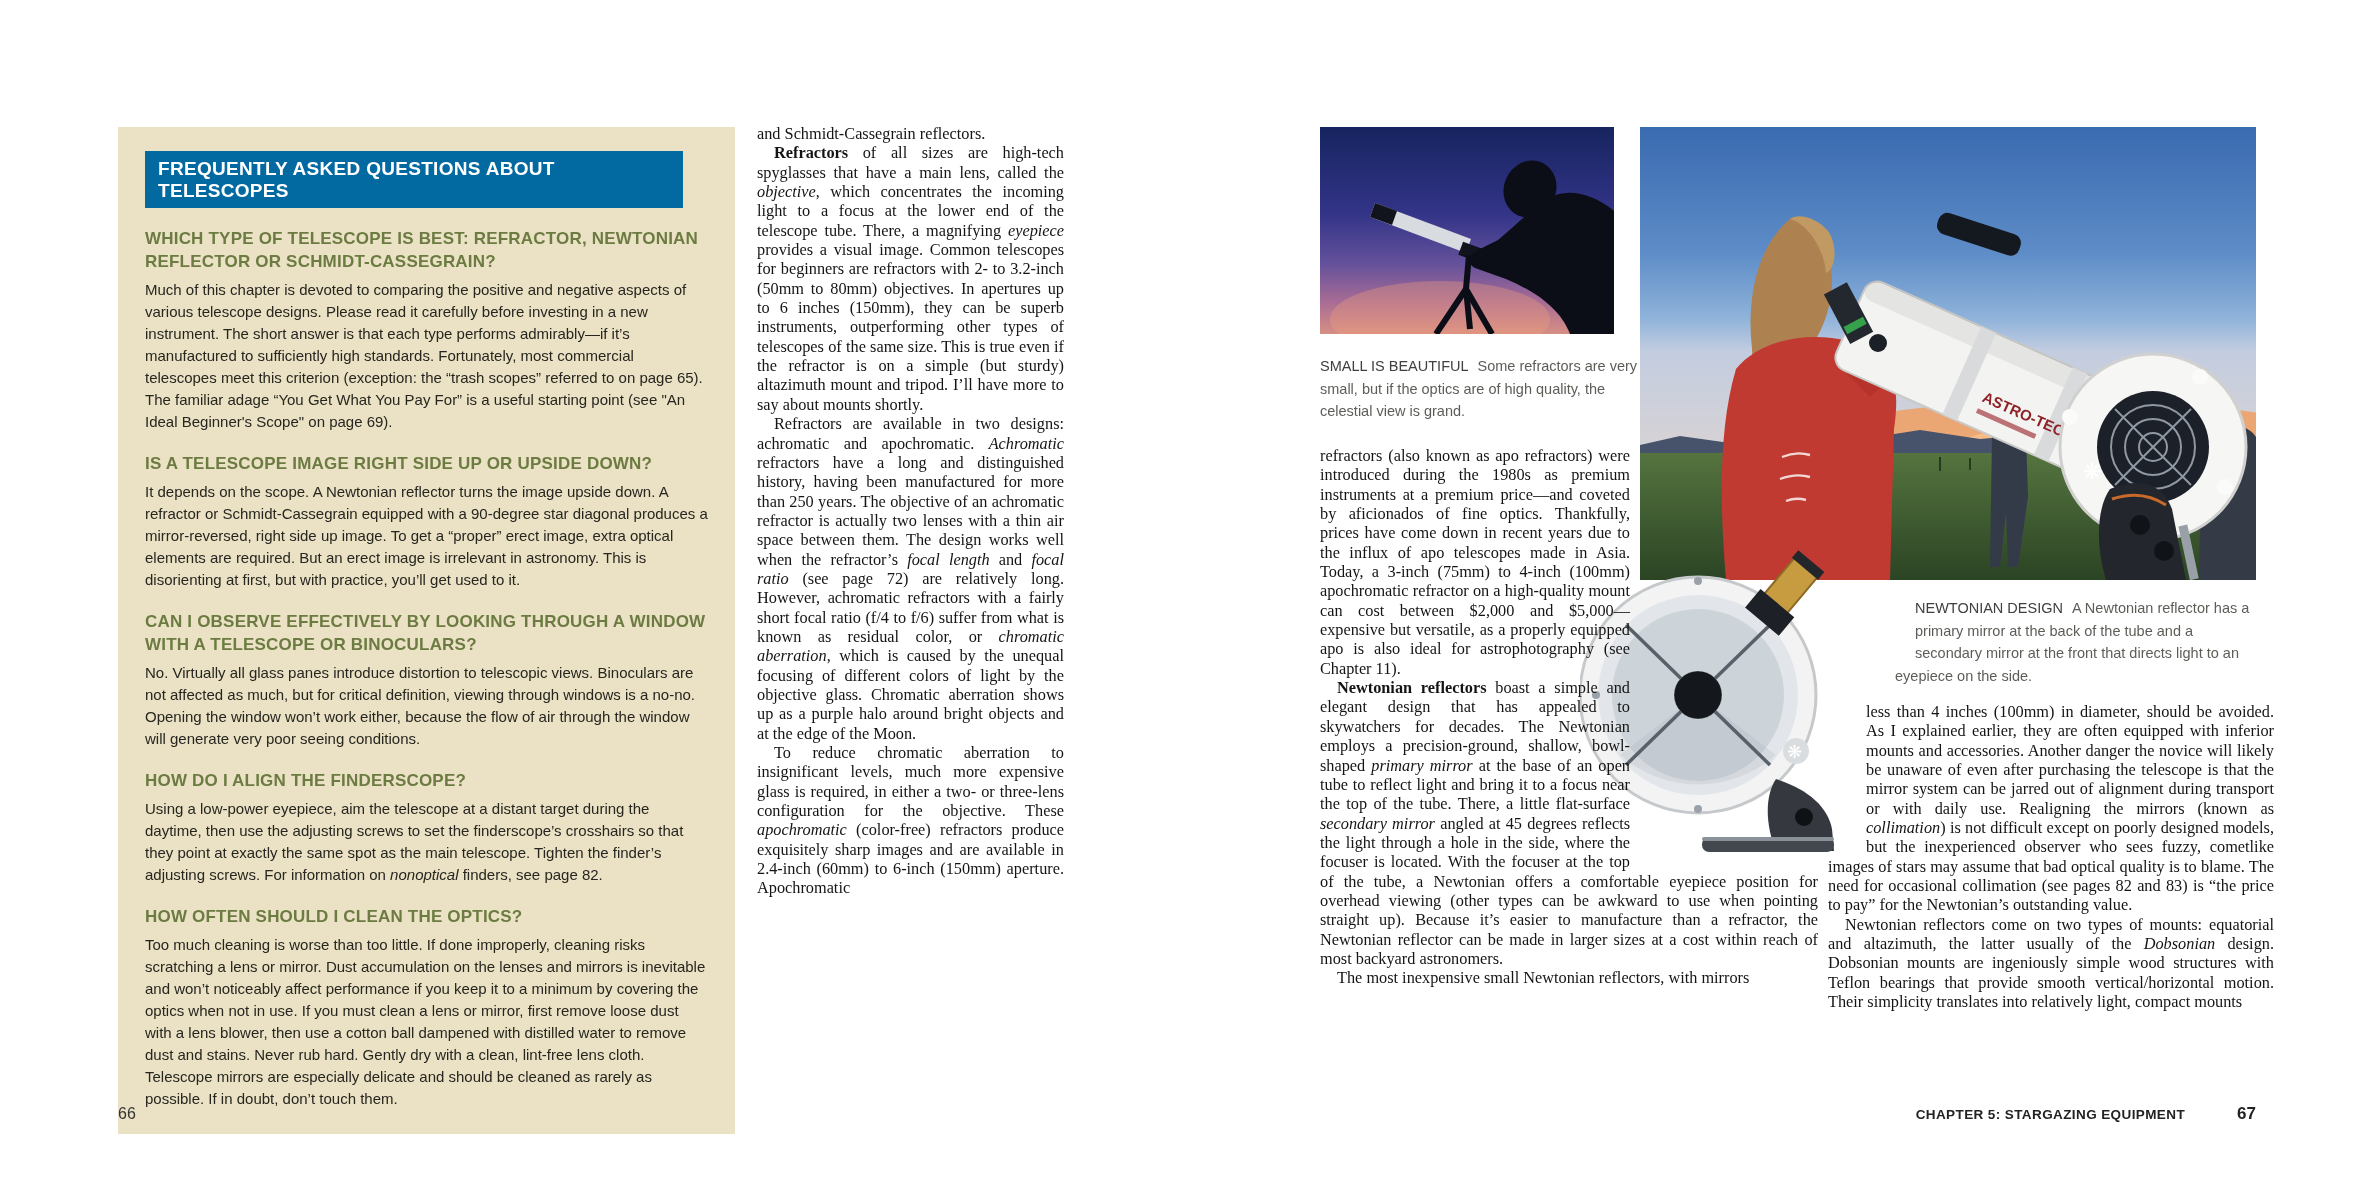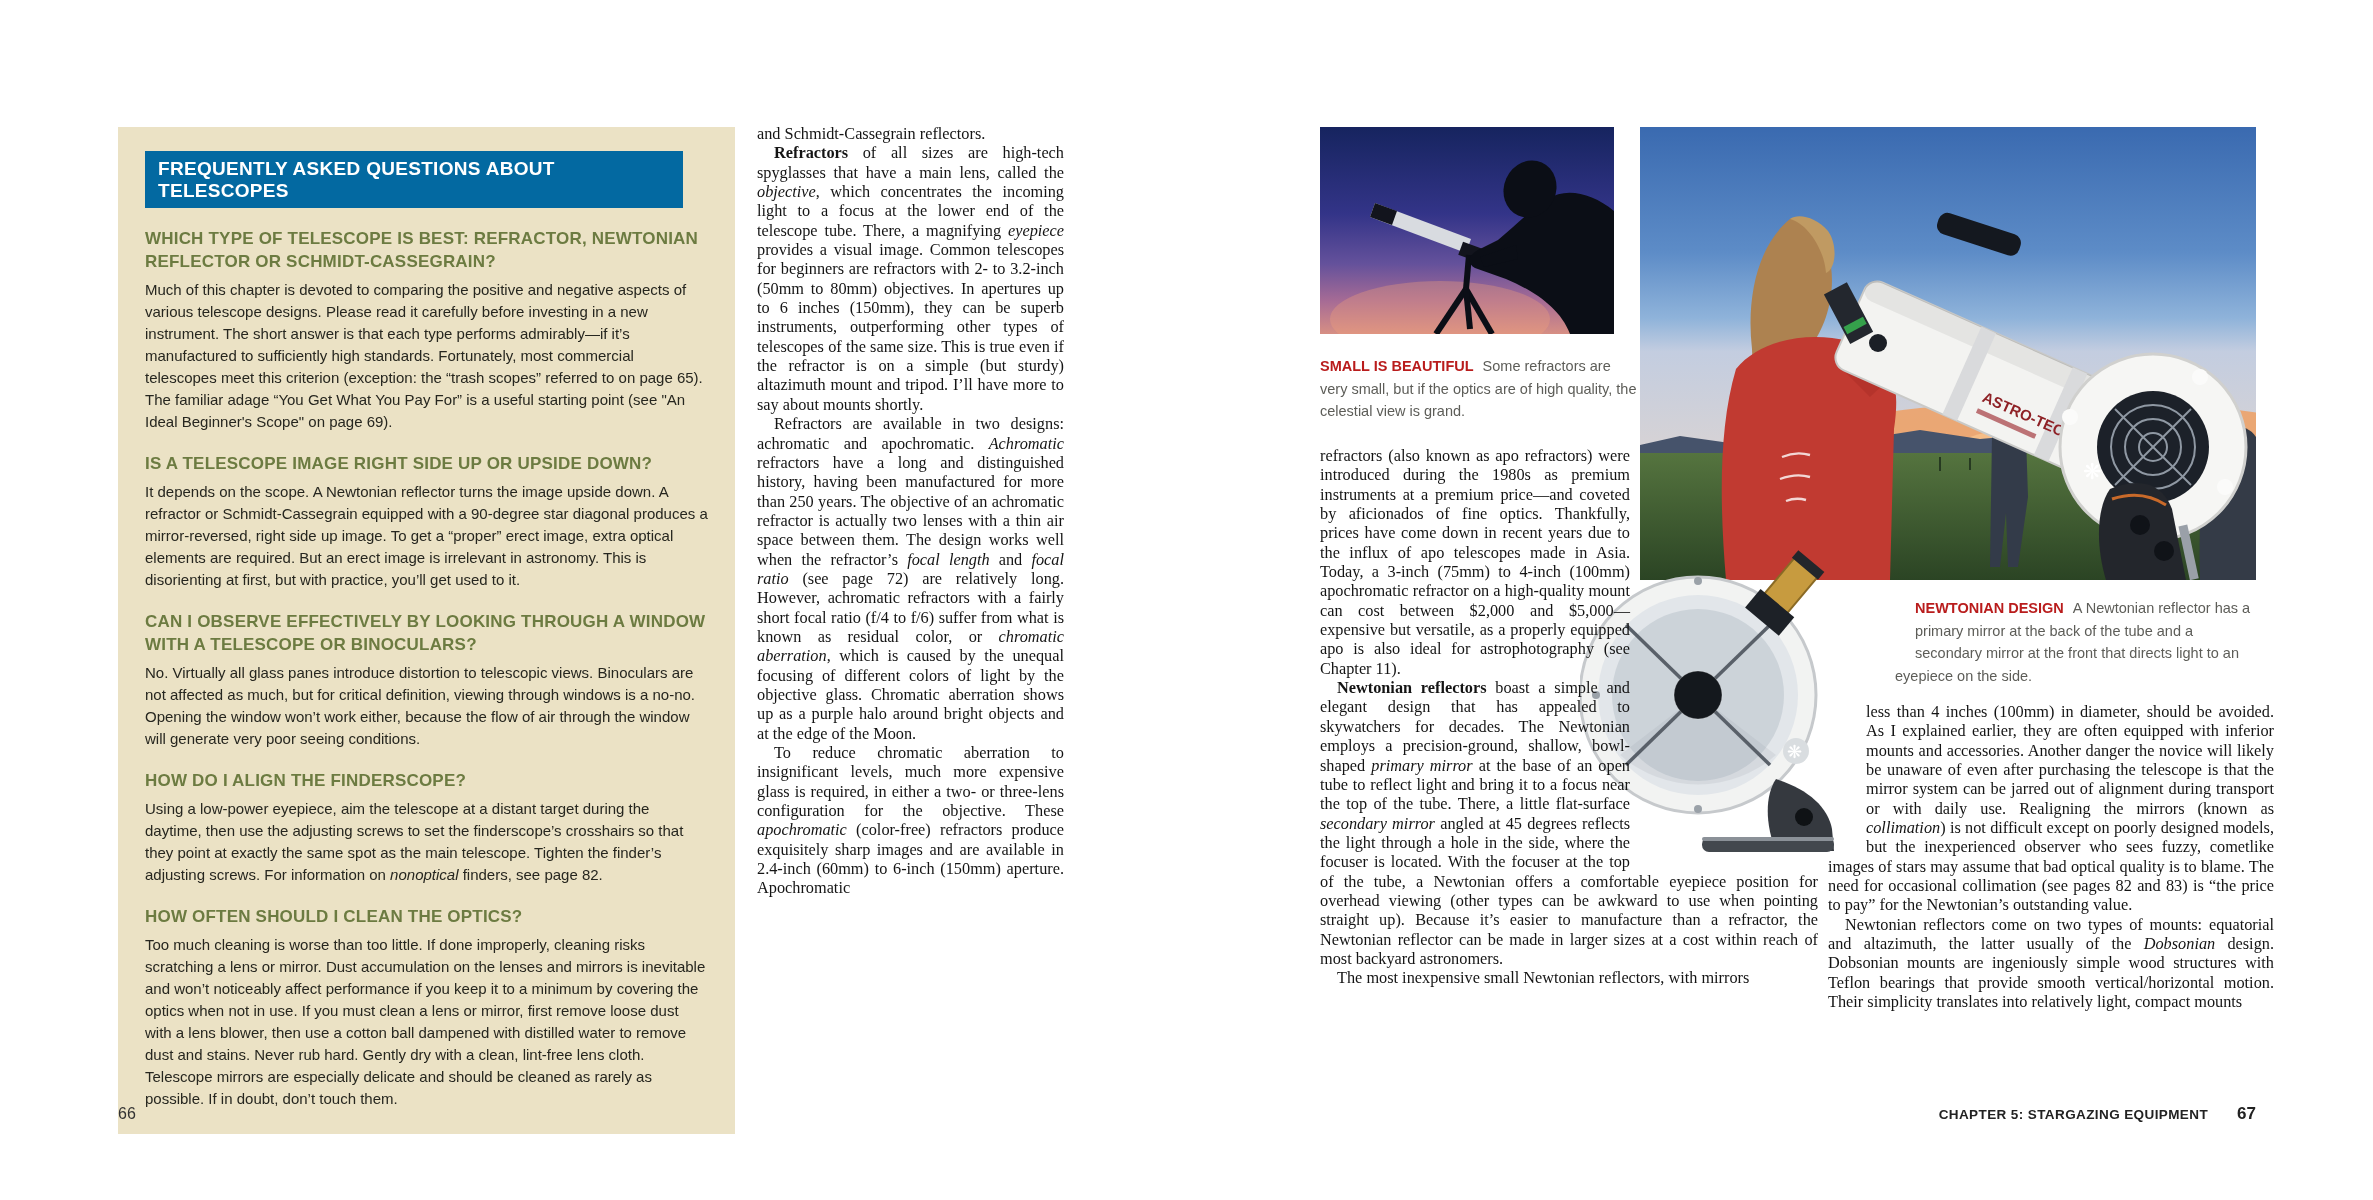--- a/index.html
+++ b/index.html
@@ -27,35 +27,35 @@
   .s-i{font-style:italic;}
   .mid-col{left:757px;top:124px;width:307px;}
   .rp-left-col{left:1320px;top:446px;width:498px;}
   .rp-right-col{left:1828px;top:702px;width:446px;}
   .wrap-spacer-r{float:right;width:188px;height:409px;}
   .wrap-spacer-l{float:left;width:38px;height:150px;}
   .cap-spacer{float:left;width:20px;height:48px;}
 
   
   .caption{color:#5d5d58;font-size:14.5px;line-height:22.5px;}
-  .caption .cap-label{font-weight:bold;color:#b91c1c;margin-right:9px;}
+  .caption .cap-label{font-weight:normal;color:#404040;margin-right:9px;}
   .cap1{left:1320px;top:355px;width:318px;}
   .cap2{left:1895px;top:597px;width:365px;}
 
   
   .photo{overflow:hidden;}
   .photo1{left:1320px;top:127px;width:294px;height:207px;}
   .photo2{left:1640px;top:127px;width:616px;height:453px;}
   .cutout{left:1580px;top:545px;width:290px;height:310px;}
 
   
   .folio-left{left:118px;top:1105px;font-size:16px;color:#333;text-align:center;}
   .footer-right{right:117px;top:1104px;display:flex;align-items:baseline;gap:29px;}
   .chapter-label{font-size:13.5px;font-weight:bold;letter-spacing:.4px;color:#222;}
-  .folio-right{font-size:17px;font-weight:bold;color:#222;}
+  .folio-right{font-size:17px;font-weight:bold;color:#222;margin-left:23px;}
 </style>
 </head>
 <body>
 
 <div class="abs faq-box">
   <div class="faq-title-bar">FREQUENTLY ASKED QUESTIONS ABOUT TELESCOPES</div>
 
   <div class="faq-q">WHICH TYPE OF TELESCOPE IS BEST: REFRACTOR, NEWTONIAN REFLECTOR OR SCHMIDT-CASSEGRAIN?</div>
   <p class="faq-a"><span>Much of this chapter is devoted to comparing the positive and negative aspects of various telescope designs. Please read it carefully before investing in a new instrument. The short answer is that each type performs admirably—if it’s manufactured to sufficiently high standards. Fortunately, most commercial telescopes meet this criterion (exception: the “trash scopes” referred to on page 65). The familiar adage “You Get What You Pay For” is a useful starting point (see "An Ideal Beginner's Scope" on page 69).</span></p>
 

